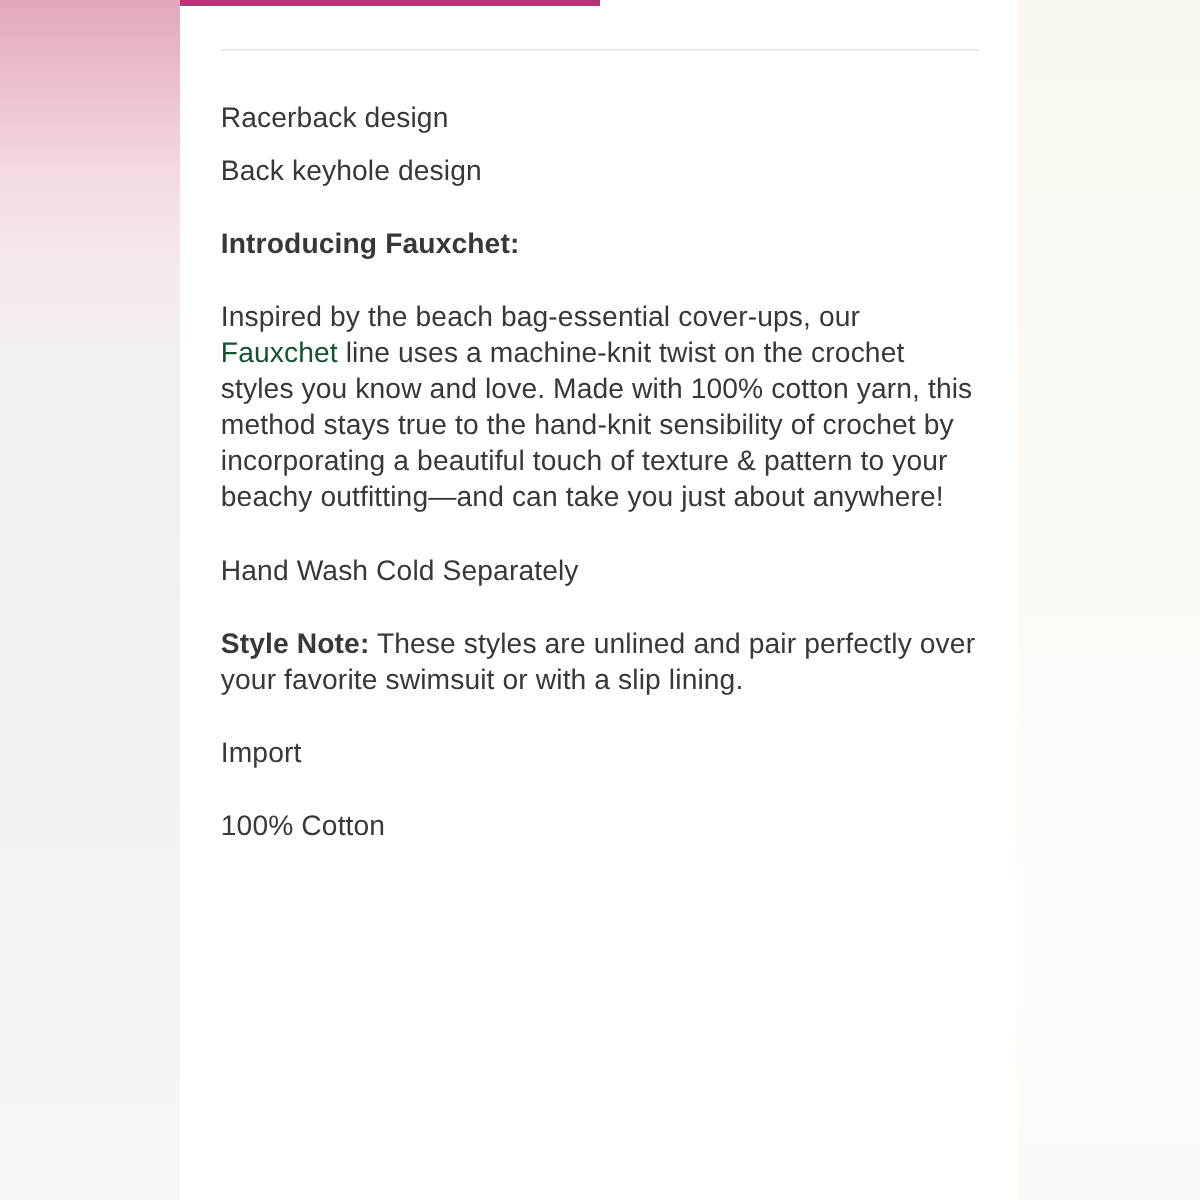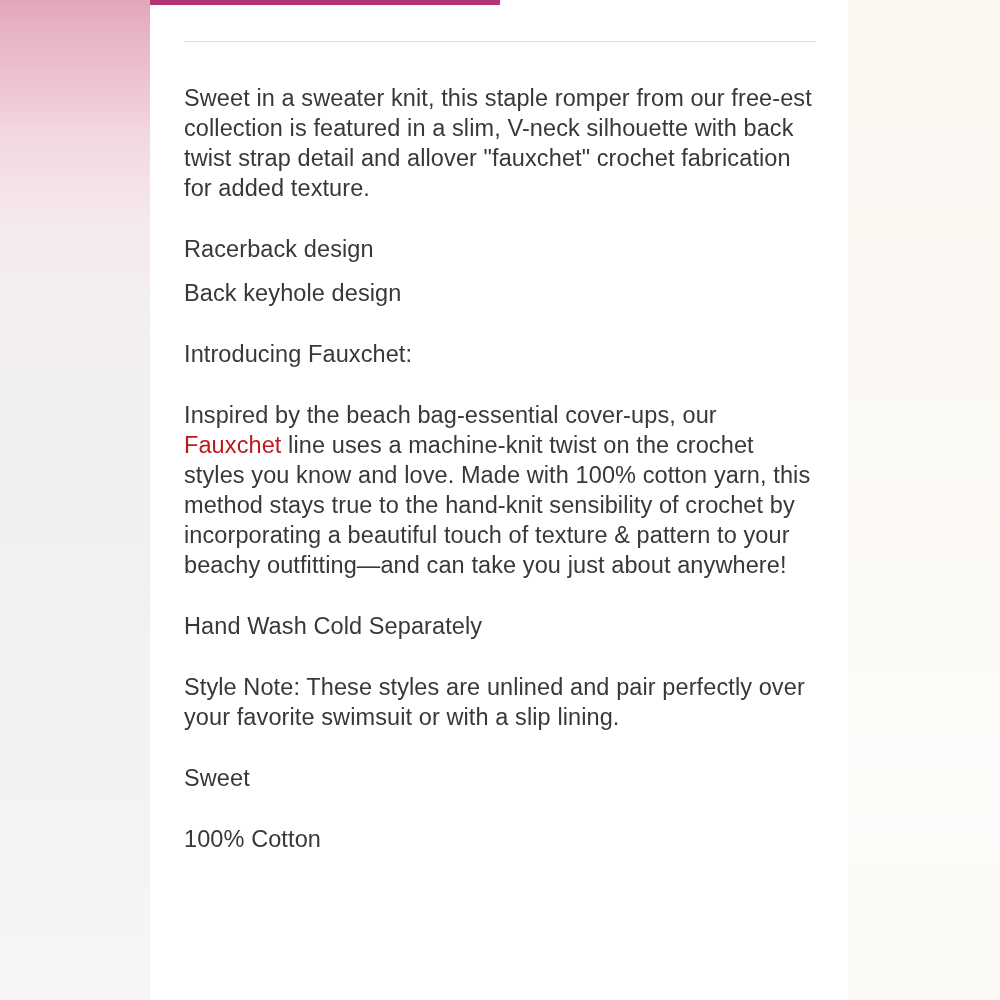--- a/index.html
+++ b/index.html
@@ -43,49 +43,48 @@
   }
   .content {
     padding: 41px 32px 0 34px;
     color: #383838;
     font-size: 23.5px;
     line-height: 30px;
     letter-spacing: 0.1px;
   }
   .content p { margin: 0 0 31px 0; }
   .content p.tight { margin-bottom: 14px; }
-  .b { font-weight: normal; }
+  .b { font-weight: bold; }
   .link {
-    color: #b91c1c;
+    color: #14532d;
     text-decoration: none;
     cursor: pointer;
   }
 </style>
 </head>
 <body>
 
 <div class="stage">
   <div class="bg-left"></div>
   <div class="bg-right"></div>
 
   <section class="sheet">
     <div class="accent-bar"></div>
     <hr class="divider">
 
     <div class="content">
-      <p>Sweet in a sweater knit, this staple romper from our free-est collection is featured in a slim, V-neck silhouette with back twist strap detail and allover "fauxchet" crochet fabrication for added texture.</p>
 
       <p class="tight">Racerback design</p>
       <p>Back keyhole design</p>
 
 
       <p class="b">Introducing Fauxchet:</p>
 
       <p><span>Inspired by the beach bag-essential cover-ups, our </span><span class="link">Fauxchet</span><span> line uses a machine-knit twist on the crochet styles you know and love. Made with 100% cotton yarn, this method stays true to the hand-knit sensibility of crochet by incorporating a beautiful touch of texture &amp; pattern to your beachy outfitting—and can take you just about anywhere!</span></p>
 
       <p>Hand Wash Cold Separately</p>
 
       <p><span class="b">Style Note:</span><span> These styles are unlined and pair perfectly over your favorite swimsuit or with a slip lining.</span></p>
-      <p>Sweet</p>
+      <p>Import</p>
       <p>100% Cotton</p>
     </div>
   </section>
 </div>
 
 </body></html>

